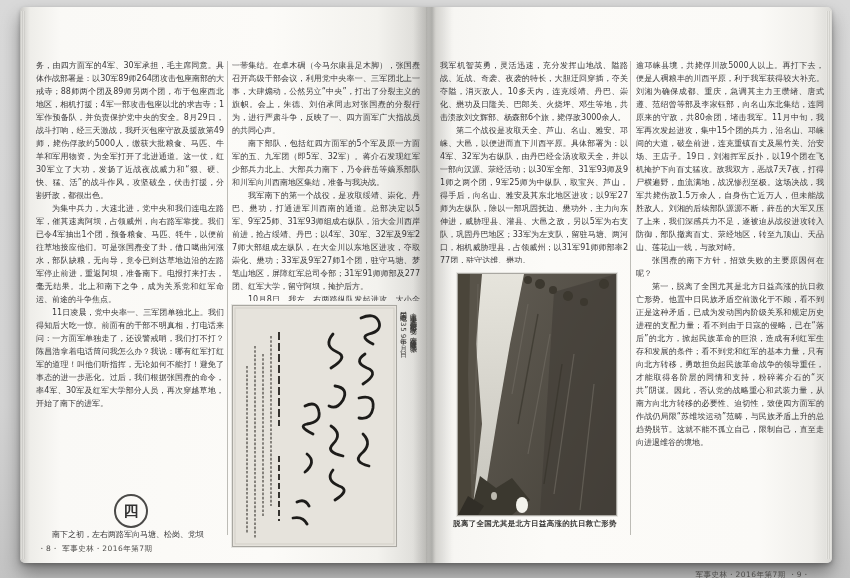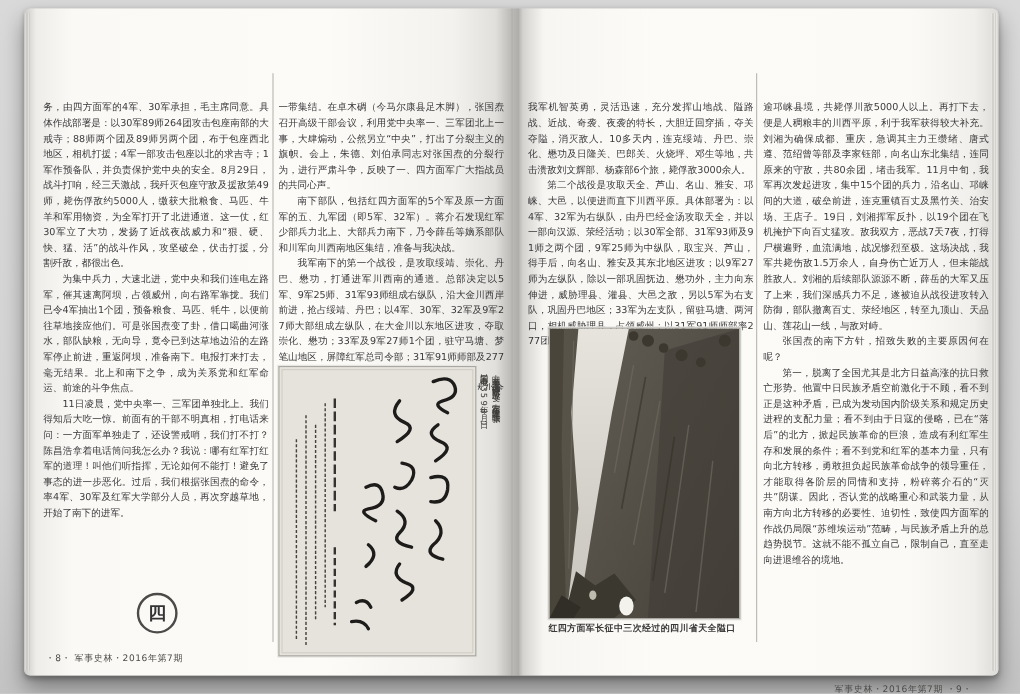--- a/index.html
+++ b/index.html
@@ -17,21 +17,21 @@
     background:linear-gradient(90deg,#c9c8c4 0%,#eeede9 2.5%,#faf9f6 10%,#fcfbf8 62%,#f3f2ee 88%,#e0dfdb 97%,#c9c8c4 100%);}
   .page-right{right:0;border-radius:0 5px 5px 0;
     background:linear-gradient(90deg,#bdbcb8 0%,#e4e3df 2%,#f7f6f3 7%,#fcfbf8 30%,#fbfaf7 82%,#f0efeb 95%,#dcdbd7 100%);}
   .gutter{position:absolute;left:392px;top:0;width:40px;height:556px;pointer-events:none;
     background:linear-gradient(90deg,rgba(0,0,0,0) 0%,rgba(0,0,0,.08) 40%,rgba(0,0,0,.20) 50%,rgba(0,0,0,.08) 60%,rgba(0,0,0,0) 100%);}
   .edge-stack-right{position:absolute;right:1px;top:4px;width:5px;height:548px;opacity:.8;
     background:repeating-linear-gradient(90deg,#e8e7e3 0 1px,#cfcec9 1px 2px);}
   .edge-stack-left{position:absolute;left:1px;top:4px;width:4px;height:548px;opacity:.7;
     background:repeating-linear-gradient(90deg,#e4e3df 0 1px,#cbcac6 1px 2px);}
   .col{position:absolute;width:188px;color:#39383a;
-    font-size:8px;line-height:13px;text-align:justify;word-break:break-all;overflow:hidden;margin-top:24px;}
+    font-size:8px;line-height:13px;text-align:justify;word-break:break-all;overflow:hidden;}
   .col p{margin:0;}
   .col p.indent{text-indent:2em;}
   .divider{position:absolute;width:1px;background:#bdbcb6;}
   .section-badge{position:absolute;width:30px;height:30px;border:2px solid #4b4a48;border-radius:50%;
     display:flex;align-items:center;justify-content:center;
     font-size:15px;font-weight:bold;color:#333;font-family:"DejaVu Serif","Liberation Serif",serif;}
   .opening-line{position:absolute;width:188px;font-size:8px;line-height:13px;color:#39383a;
     text-indent:2em;word-break:break-all;}
   .footer{position:absolute;font-size:7.5px;color:#4c4b49;letter-spacing:.5px;white-space:nowrap;}
   .photo-frame{position:absolute;border:1px solid #a9a7a1;box-shadow:0 0 0 1px #e7e6e2;}
@@ -54,20 +54,21 @@
     <div class="col" style="left:16px;top:52px;height:430px;">
       <p>务，由四方面军的4军、30军承担，毛主席同意。具体作战部署是：以30军89师264团攻击包座南部的大戒寺；88师两个团及89师另两个团，布于包座西北地区，相机打援；4军一部攻击包座以北的求吉寺；1军作预备队，并负责保护党中央的安全。8月29日，战斗打响，经三天激战，我歼灭包座守敌及援敌第49师，毙伤俘敌约5000人，缴获大批粮食、马匹、牛羊和军用物资，为全军打开了北进通道。这一仗，红30军立了大功，发扬了近战夜战威力和“狠、硬、快、猛、活”的战斗作风，攻坚破垒，伏击打援，分割歼敌，都很出色。</p>
       <p class="indent">为集中兵力，大速北进，党中央和我们连电左路军，催其速离阿坝，占领威州，向右路军靠拢。我们已令4军抽出1个团，预备粮食、马匹、牦牛，以便前往草地接应他们。可是张国焘变了卦，借口噶曲河涨水，部队缺粮，无向导，竟令已到达草地边沿的左路军停止前进，重返阿坝，准备南下。电报打来打去，毫无结果。北上和南下之争，成为关系党和红军命运、前途的斗争焦点。</p>
       <p class="indent">11日凌晨，党中央率一、三军团单独北上。我们得知后大吃一惊。前面有的干部不明真相，打电话来问：一方面军单独走了，还设警戒哨，我们打不打？陈昌浩拿着电话筒问我怎么办？我说：哪有红军打红军的道理！叫他们听指挥，无论如何不能打！避免了事态的进一步恶化。过后，我们根据张国焘的命令，率4军、30军及红军大学部分人员，再次穿越草地，开始了南下的进军。</p>
     </div>
 
     <div class="section-badge" style="left:94px;top:487px;">
       <span>四</span>
     </div>
 
+    <div class="opening-line" style="left:16px;top:521px;">南下之初，左右两路军向马塘、松岗、党坝</div>
 
     <div class="footer" style="left:18px;top:537px;">・8・ 军事史林・2016年第7期</div>
 
     <div class="divider" style="left:207px;top:54px;height:474px;"></div>
 
     <div class="col" style="left:212px;top:52px;height:242px;">
       <p>一带集结。在卓木碉（今马尔康县足木脚），张国焘召开高级干部会议，利用党中央率一、三军团北上一事，大肆煽动，公然另立“中央”，打出了分裂主义的旗帜。会上，朱德、刘伯承同志对张国焘的分裂行为，进行严肃斗争，反映了一、四方面军广大指战员的共同心声。</p>
       <p class="indent">南下部队，包括红四方面军的5个军及原一方面军的五、九军团（即5军、32军）。蒋介石发现红军少部兵力北上、大部兵力南下，乃令薛岳等嫡系部队和川军向川西南地区集结，准备与我决战。</p>
       <p class="indent">我军南下的第一个战役，是攻取绥靖、崇化、丹巴、懋功，打通进军川西南的通道。总部决定以5军、9军25师、31军93师组成右纵队，沿大金川西岸前进，抢占绥靖、丹巴；以4军、30军、32军及9军27师大部组成左纵队，在大金川以东地区进攻，夺取崇化、懋功；33军及9军27师1个团，驻守马塘、梦笔山地区，屏障红军总司令部；31军91师师部及277团、红军大学，留守阿坝，掩护后方。</p>
       <p class="indent">10月8日，我左、右两路纵队发起进攻。大小金川地区，地势复杂，多高山绝壁，峡谷急流。</p>
@@ -161,21 +162,21 @@
         <polygon points="0,0 12,0 10,100 14,241 0,241" fill="#474237" opacity="0.8"></polygon>
         <line x1="20" y1="10" x2="16" y2="200" stroke="#6e6960" stroke-width="1" opacity="0.7"></line>
 
         <polygon points="12,241 22,202 38,214 54,204 72,226 54,241" fill="#3b382f"></polygon>
         <polygon points="0,241 10,222 26,232 20,241" fill="#312e27"></polygon>
 
         <ellipse cx="64" cy="231" rx="6" ry="8" fill="#f3f2ec"></ellipse>
         <ellipse cx="36" cy="222" rx="3" ry="4" fill="#bdbab0"></ellipse>
       </svg>
     </div>
-    <div class="photo-caption" style="left:420px;top:512px;width:190px;">红四方面军长征中三次经过的四川省天全隘口</div>
+    <div class="photo-caption" style="left:420px;top:512px;width:190px;">脱离了全国尤其是北方日益高涨的抗日救亡形势</div>
 
     <div class="divider" style="left:610px;top:54px;height:474px;"></div>
 
     <div class="col" style="left:616px;top:52px;height:474px;">
       <p>逾邛崃县境，共毙俘川敌5000人以上。再打下去，便是人稠粮丰的川西平原，利于我军获得较大补充。刘湘为确保成都、重庆，急调其主力王缵绪、唐式遵、范绍曾等部及李家钰部，向名山东北集结，连同原来的守敌，共80余团，堵击我军。11月中旬，我军再次发起进攻，集中15个团的兵力，沿名山、邛崃间的大道，破垒前进，连克重镇百丈及黑竹关、治安场、王店子。19日，刘湘挥军反扑，以19个团在飞机掩护下向百丈猛攻。敌我双方，恶战7天7夜，打得尸横遍野，血流满地，战况惨烈至极。这场决战，我军共毙伤敌1.5万余人，自身伤亡近万人，但未能战胜敌人。刘湘的后续部队源源不断，薛岳的大军又压了上来，我们深感兵力不足，遂被迫从战役进攻转入防御，部队撤离百丈、荥经地区，转至九顶山、天品山、莲花山一线，与敌对峙。</p>
       <p class="indent">张国焘的南下方针，招致失败的主要原因何在呢？</p>
       <p class="indent">第一，脱离了全国尤其是北方日益高涨的抗日救亡形势。他置中日民族矛盾空前激化于不顾，看不到正是这种矛盾，已成为发动国内阶级关系和规定历史进程的支配力量；看不到由于日寇的侵略，已在“落后”的北方，掀起民族革命的巨浪，造成有利红军生存和发展的条件；看不到党和红军的基本力量，只有向北方转移，勇敢担负起民族革命战争的领导重任，才能取得各阶层的同情和支持，粉碎蒋介石的“灭共”阴谋。因此，否认党的战略重心和武装力量，从南方向北方转移的必要性、迫切性，致使四方面军的作战仍局限“苏维埃运动”范畴，与民族矛盾上升的总趋势脱节。这就不能不孤立自己，限制自己，直至走向进退维谷的境地。</p>
 
     </div>
 

